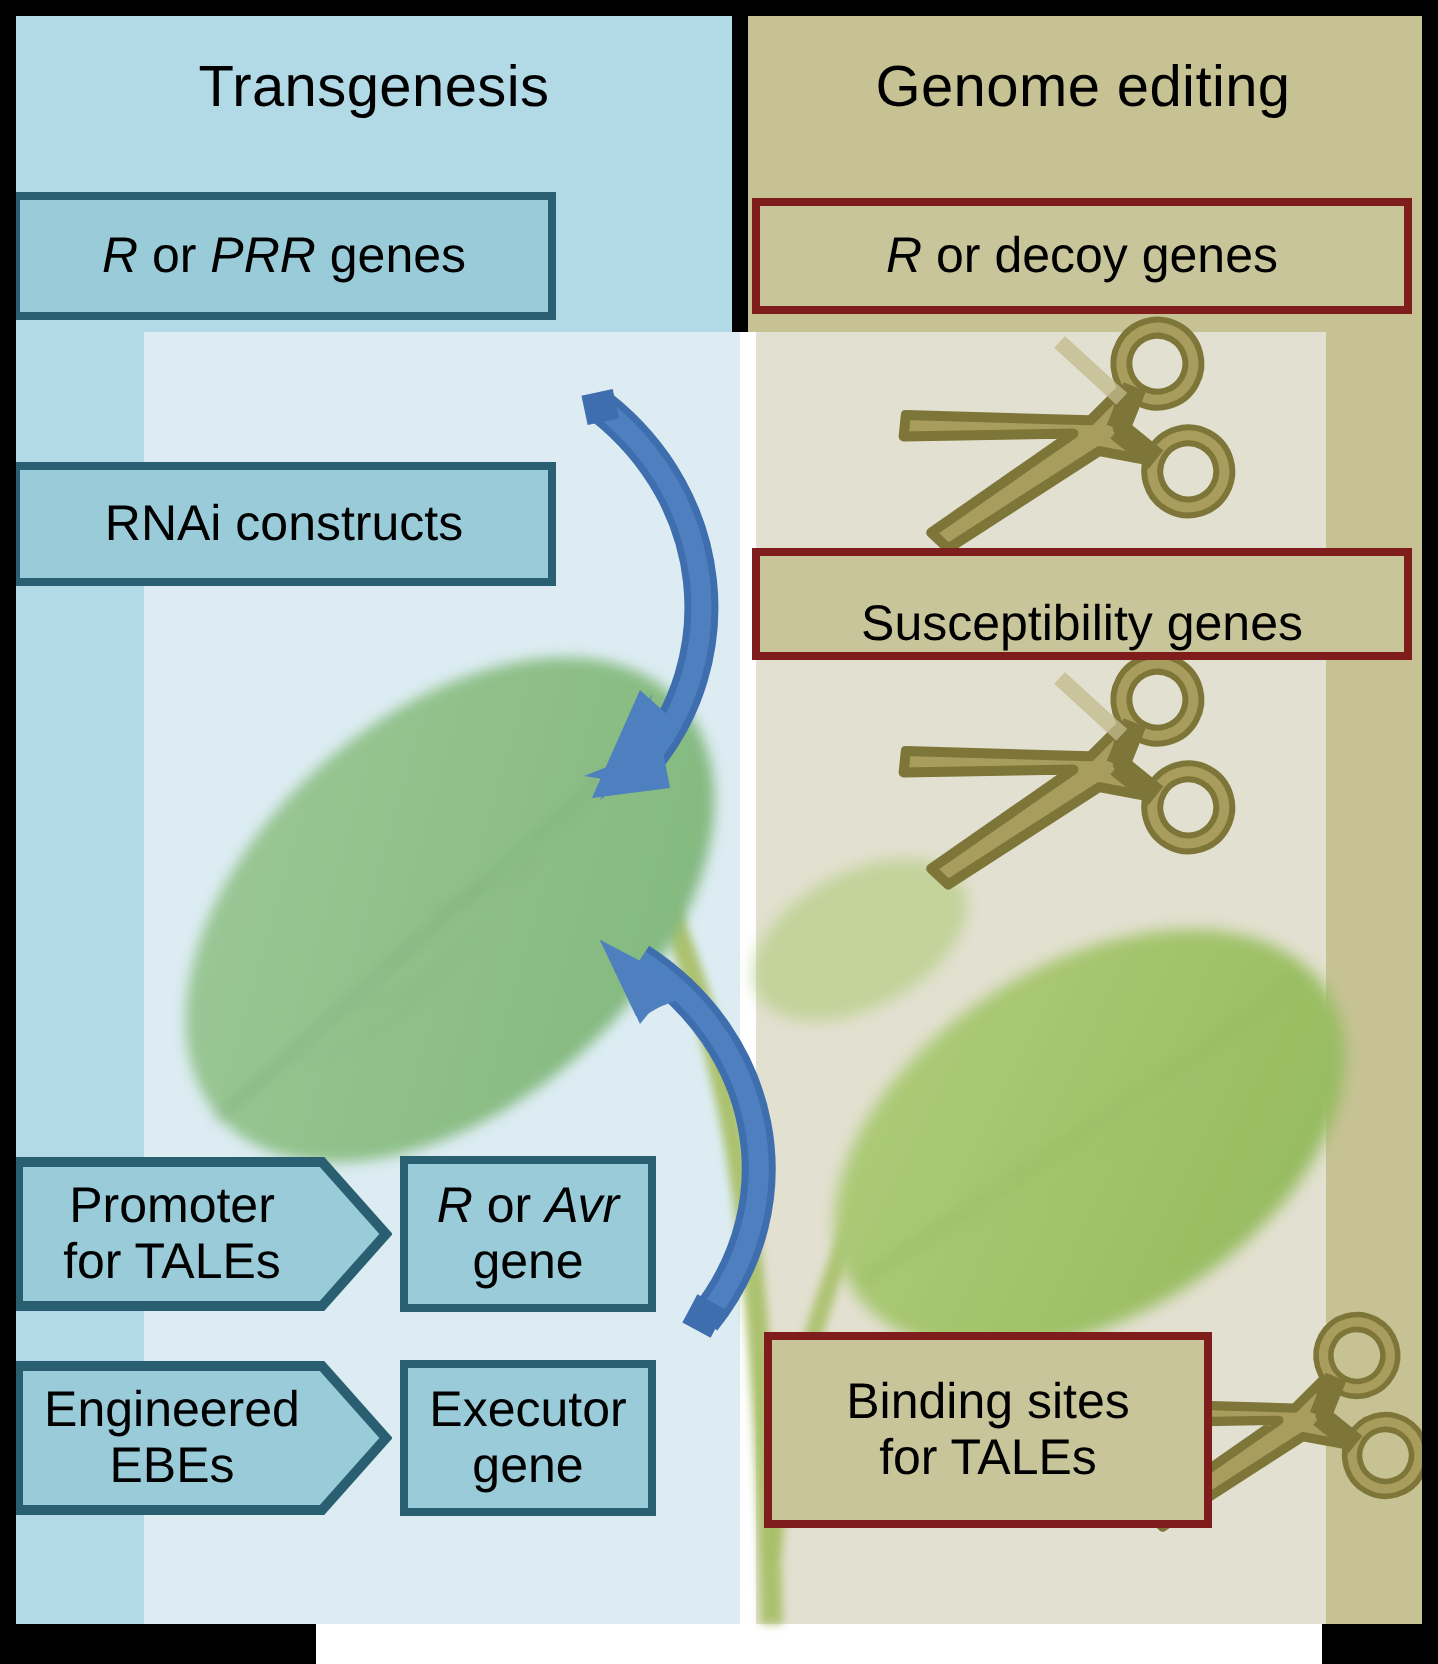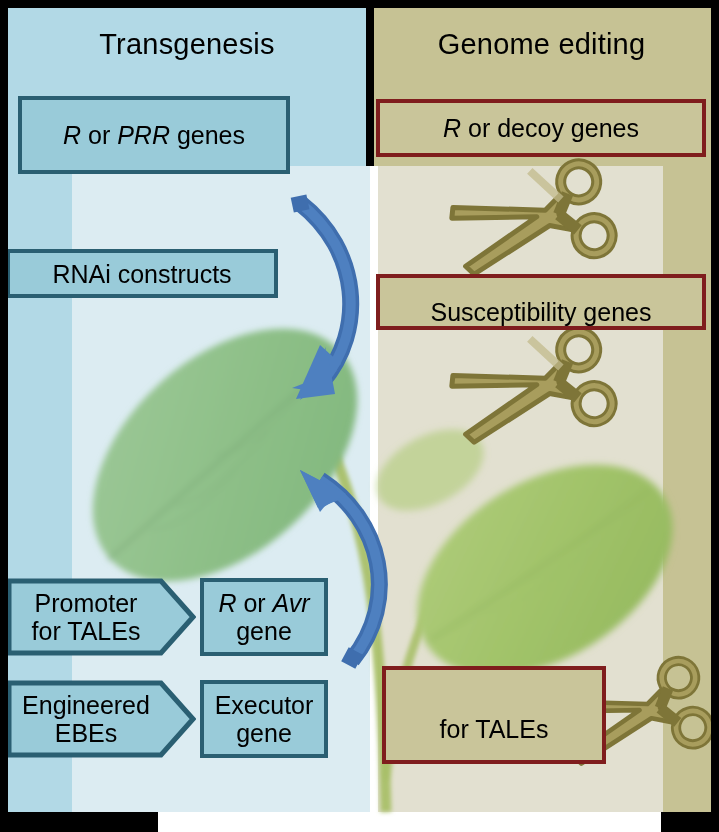--- a/index.html
+++ b/index.html
@@ -109,23 +109,23 @@
     position: relative;
     z-index: 2;
     width: 100%;
     padding-right: 30px;
     box-sizing: border-box;
     font-size: 25px;
     line-height: 1.12;
   }
 
   
-  #box-r-prr        { left: 18px;  top: 96px;  width: 272px; height: 78px; }
+  #box-r-prr        { left: 6px;  top: 96px;  width: 272px; height: 64px; }
   #box-antagonistic { left: 6px;  top: 173px; width: 272px; height: 62px; }
-  #box-rnai         { left: 6px;  top: 249px; width: 272px; height: 49px; }
+  #box-rnai         { left: 6px;  top: 231px; width: 272px; height: 62px; }
 
   #box-promoter     { left: 6px;  top: 578px; width: 190px; height: 78px; }
   #box-r-avr        { left: 200px;top: 578px; width: 128px; height: 78px; }
   #box-ebes         { left: 6px;  top: 680px; width: 190px; height: 78px; }
   #box-executor     { left: 200px;top: 680px; width: 128px; height: 78px; }
 
   #box-r-decoy      { left: 376px;top: 99px;  width: 330px; height: 58px; }
   #box-susceptibility{left: 376px;top: 274px; width: 330px; height: 56px; align-items: flex-end; }
   #box-binding      { left: 382px;top: 666px; width: 224px; height: 98px; }
 
@@ -294,21 +294,21 @@
   </div>
 
   <div class="box tan" id="box-r-decoy">
     <span><i class="ital">R</i> or decoy genes</span>
   </div>
   <div class="box tan" id="box-susceptibility">
     <span>Susceptibility genes</span>
   </div>
   <div class="box tan" id="box-binding">
     <span>
-      <br>
+      <span>Binding sites</span><br>
       <span>for TALEs</span>
     </span>
   </div>
 
   <div class="frame-black" id="frame-top"></div>
   <div class="frame-black" id="frame-left-top"></div>
   <div class="frame-black" id="frame-right-top"></div>
   <div class="frame-black" id="frame-bottom-left"></div>
   <div class="frame-black" id="frame-bottom-right"></div>
   <div class="frame-black" id="divider-black"></div>

